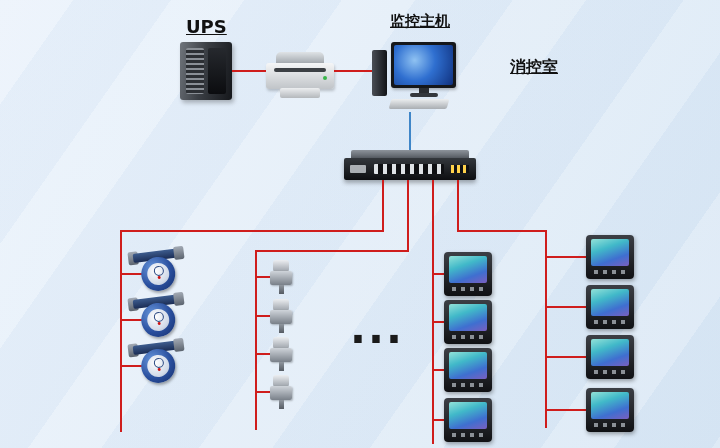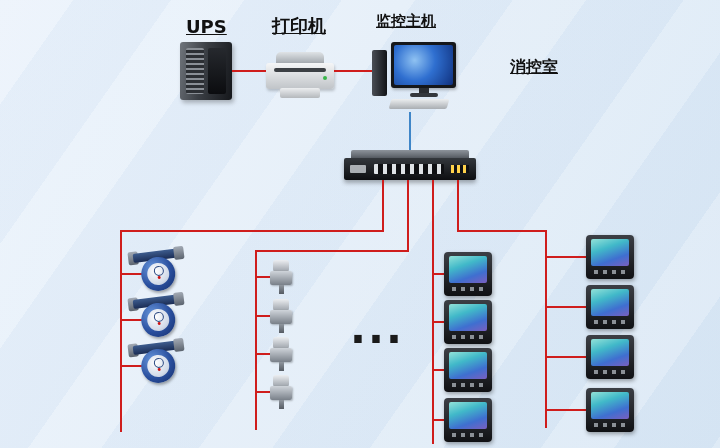--- a/index.html
+++ b/index.html
@@ -95,22 +95,21 @@
           background:repeating-linear-gradient(90deg,#8b9096 0 4px,transparent 4px 9px);}
 
   .dots{position:absolute;color:#1a1a1a;font-weight:900;font-size:42px;letter-spacing:2px;line-height:1;}
 </style>
 </head>
 <body>
 
 <div class="stage">
 
   <div class="lbl" style="left:186px;top:16px;font-size:18px;">UPS</div>
-  <div class="lbl" style="left:272px;top:14px;font-size:18px;">打印机</div>
-  <div class="lbl" style="left:376px;top:12px;font-size:15px;">监控主机</div>
+  <div class="lbl" style="left:390px;top:12px;font-size:15px;">监控主机</div>
   <div class="lbl" style="left:510px;top:57px;font-size:16px;">消控室</div>
 
   <div class="ups" style="left:180px;top:42px;">
     <div class="ups-body">
       <div class="ups-vents"></div>
       <div class="ups-panel"></div>
     </div>
   </div>
 
   <div class="printer" style="left:266px;top:52px;">

